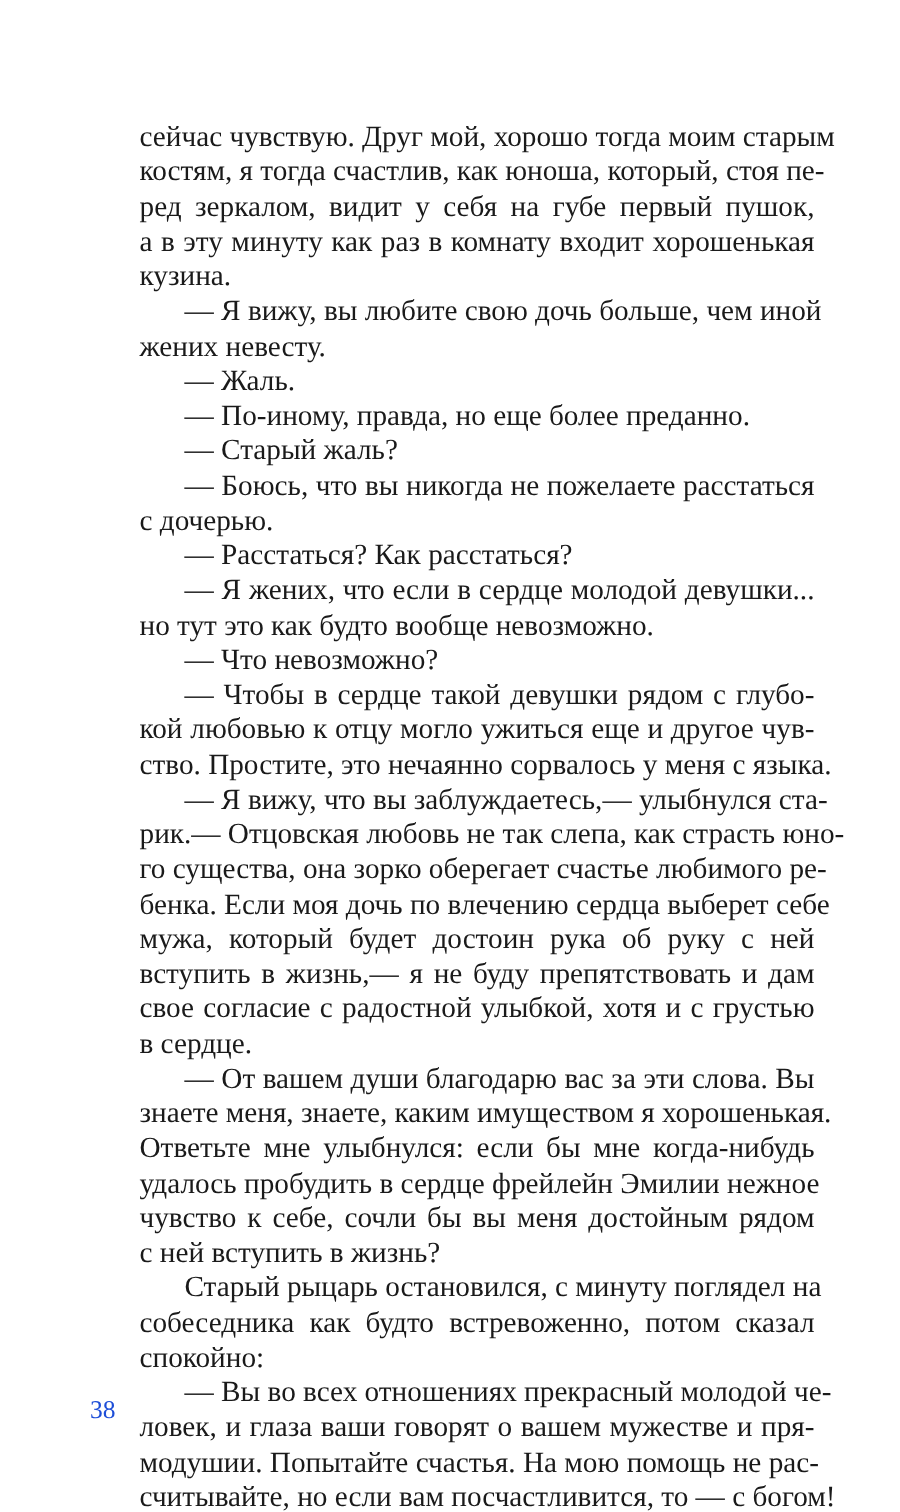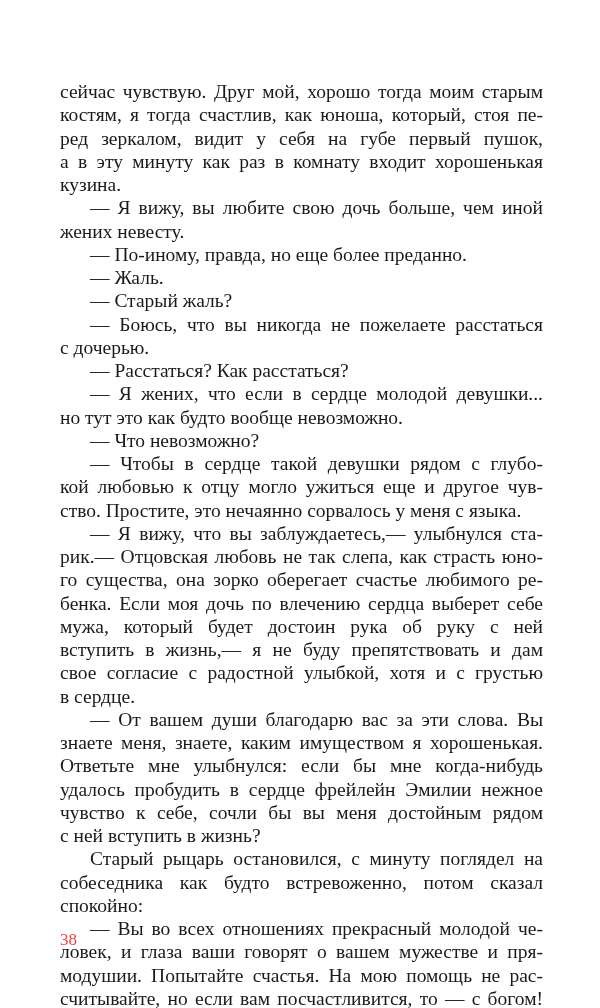--- a/index.html
+++ b/index.html
@@ -2,42 +2,42 @@
 <html><head>
 <meta charset="utf-8">
 <style>
   html, body { margin: 0; padding: 0; background: #ffffff; }
   body { width: 600px; height: 1008px; position: relative; overflow: hidden; }
   .page {
     position: absolute; left: 60px; top: 80px; width: 483px;
     font-family: "Liberation Serif", "DejaVu Serif", serif;
     font-size: 19.5px; line-height: 23.25px; color: #1a1a1a;
   }
-  .line { display: block; white-space: nowrap; text-align: justify; text-align-last: justify; height: 23.25px; overflow: visible; }
+  .line { display: block; white-space: nowrap; text-align: justify; text-align-last: justify; height: 23.25px; overflow: visible; margin-left: 33px; }
   .line.last { text-align-last: left; }
   .line.indent { padding-left: 30px; }
   .page-number {
     position: absolute; left: 60px; top: 930px;
     font-family: "Liberation Serif", "DejaVu Serif", serif;
-    font-size: 17px; color: #ef4444;
+    font-size: 17px; color: #1d4ed8;
   }
 </style>
 </head>
 <body>
 
 <div class="page" id="page-body">
     <span class="line">сейчас чувствую. Друг мой, хорошо тогда моим старым</span>
     <span class="line">костям, я тогда счастлив, как юноша, который, стоя пе-</span>
     <span class="line">ред зеркалом, видит у себя на губе первый пушок,</span>
     <span class="line">а в эту минуту как раз в комнату входит хорошенькая</span>
     <span class="line last">кузина.</span>
     <span class="line indent">— Я вижу, вы любите свою дочь больше, чем иной</span>
     <span class="line last">жених невесту.</span>
+    <span class="line indent last">— Жаль.</span>
     <span class="line indent last">— По-иному, правда, но еще более преданно.</span>
-    <span class="line indent last">— Жаль.</span>
     <span class="line indent last">— Старый жаль?</span>
     <span class="line indent">— Боюсь, что вы никогда не пожелаете расстаться</span>
     <span class="line last">с дочерью.</span>
     <span class="line indent last">— Расстаться? Как расстаться?</span>
     <span class="line indent">— Я жених, что если в сердце молодой девушки...</span>
     <span class="line last">но тут это как будто вообще невозможно.</span>
     <span class="line indent last">— Что невозможно?</span>
     <span class="line indent">— Чтобы в сердце такой девушки рядом с глубо-</span>
     <span class="line">кой любовью к отцу могло ужиться еще и другое чув-</span>
     <span class="line last">ство. Простите, это нечаянно сорвалось у меня с языка.</span>

